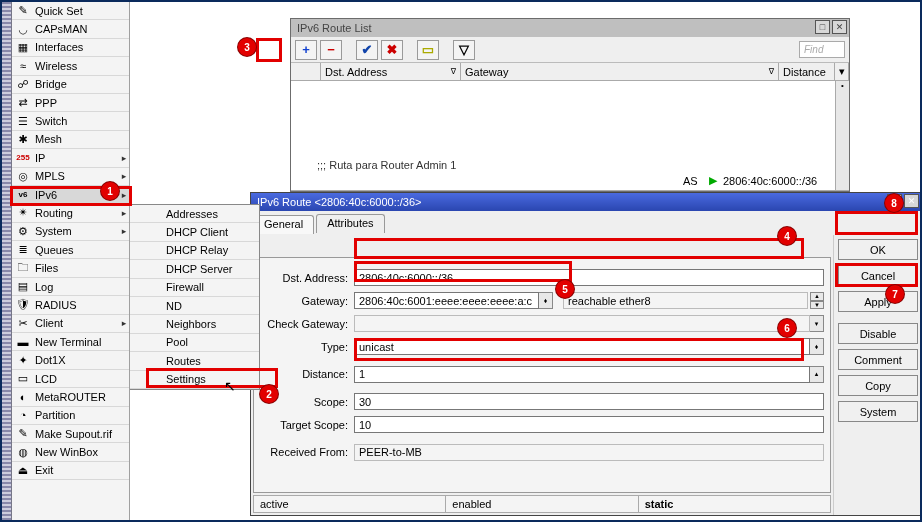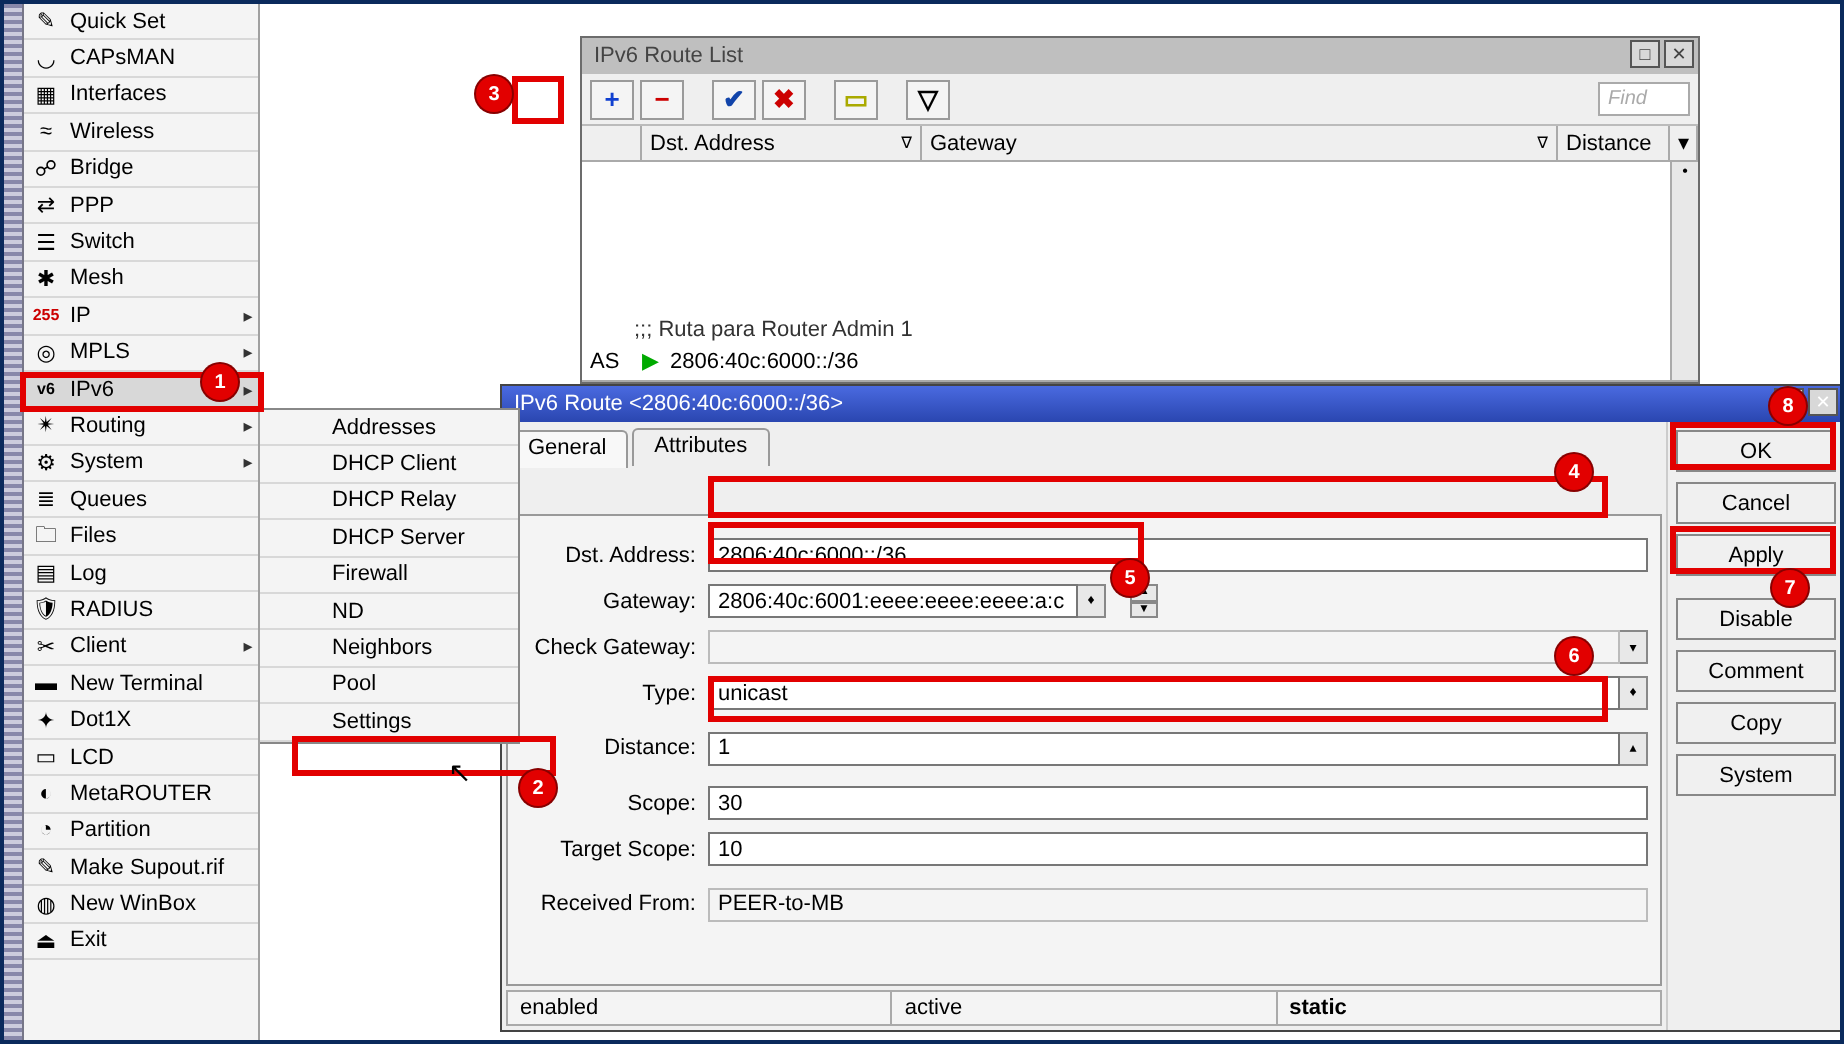--- a/index.html
+++ b/index.html
@@ -178,20 +178,21 @@
   .ruta-comment {
     font-size: 11px;
     color: #333;
     padding-left: 26px;
     height: 14px;
   }
   .route-row {
     display: flex;
     height: 15px;
     align-items: center;
+    justify-content: flex-end;
   }
 
   
   .dlg {
     position: absolute;
     left: 248px; top: 190px;
     width: 672px; height: 324px;
     border: 1px solid #444;
     background: #efefef;
   }
@@ -201,20 +202,21 @@
     display: flex;
   }
   .dlg-left {
     flex: 1;
     position: relative;
   }
   .dlg-right {
     width: 88px;
     padding: 4px;
     border-left: 1px solid #ccc;
+    margin-top: 24px;
   }
   .dlg-btn {
     width: 80px; height: 21px;
     background: #f0f0f0;
     border: 1px solid #888;
     margin-bottom: 5px;
     display: flex;
     align-items: center;
     justify-content: center;
   }
@@ -452,20 +454,23 @@
       <span>Firewall</span>
     </div>
   <div class="sub-item">
       <span>ND</span>
     </div>
   <div class="sub-item">
       <span>Neighbors</span>
     </div>
   <div class="sub-item">
       <span>Pool</span>
+    </div>
+  <div class="sub-item">
+      <span>Routes</span>
     </div>
   <div class="sub-item">
       <span>Settings</span>
     </div>
 </div>
 <div class="red-box" style="left:144px; top:366px; width:132px; height:20px;"></div>
 <div class="red-badge" style="left:258px; top:383px;">2</div>
 <span style="position:absolute; left:222px; top:376px; font-size:14px; z-index:55;">↖</span>
 
 <div class="win" style="left:248px; top:16px; width:560px; height:174px;margin-left:40px;">
@@ -536,20 +541,21 @@
       <div class="form-area">
         <div class="form-row">
           <div class="flabel">Dst. Address:</div>
           <div class="finput">2806:40c:6000::/36</div>
         </div>
         <div class="form-row">
           <div class="flabel">Gateway:</div>
           <div class="finput" style="flex:0 0 185px;">2806:40c:6001:eeee:eeee:eeee:a:c</div>
           <div class="combo-btn">♦</div>
           <div style="width:10px;"></div>
+          <div class="finput ro" style="flex:1;">reachable ether8</div>
           <div class="side-updown">
               <div class="sud-btn">▲</div>
               <div class="sud-btn">▼</div>
             </div>
         </div>
         <div class="form-row">
           <div class="flabel">Check Gateway:</div>
           <div class="finput ro" style="background:#f4f4f4;"></div>
           <div class="combo-btn">▾</div>
         </div>
@@ -570,22 +576,22 @@
         <div class="form-row">
           <div class="flabel">Target Scope:</div>
           <div class="finput">10</div>
         </div>
         <div class="form-row tall">
           <div class="flabel">Received From:</div>
           <div class="finput ro">PEER-to-MB</div>
         </div>
       </div>
       <div class="status-strip">
+        <div class="status-cell">active</div>
         <div class="status-cell">enabled</div>
-        <div class="status-cell">active</div>
         <div class="status-cell" style="border-right:none;font-weight:bold;">static</div>
       </div>
     </div>
     <div class="dlg-right">
       <div class="dlg-btn">OK</div>
       <div class="dlg-btn">Cancel</div>
       <div class="dlg-btn">Apply</div>
       <div style="height:6px;"></div>
       <div class="dlg-btn">Disable</div>
       <div class="dlg-btn">Comment</div>

